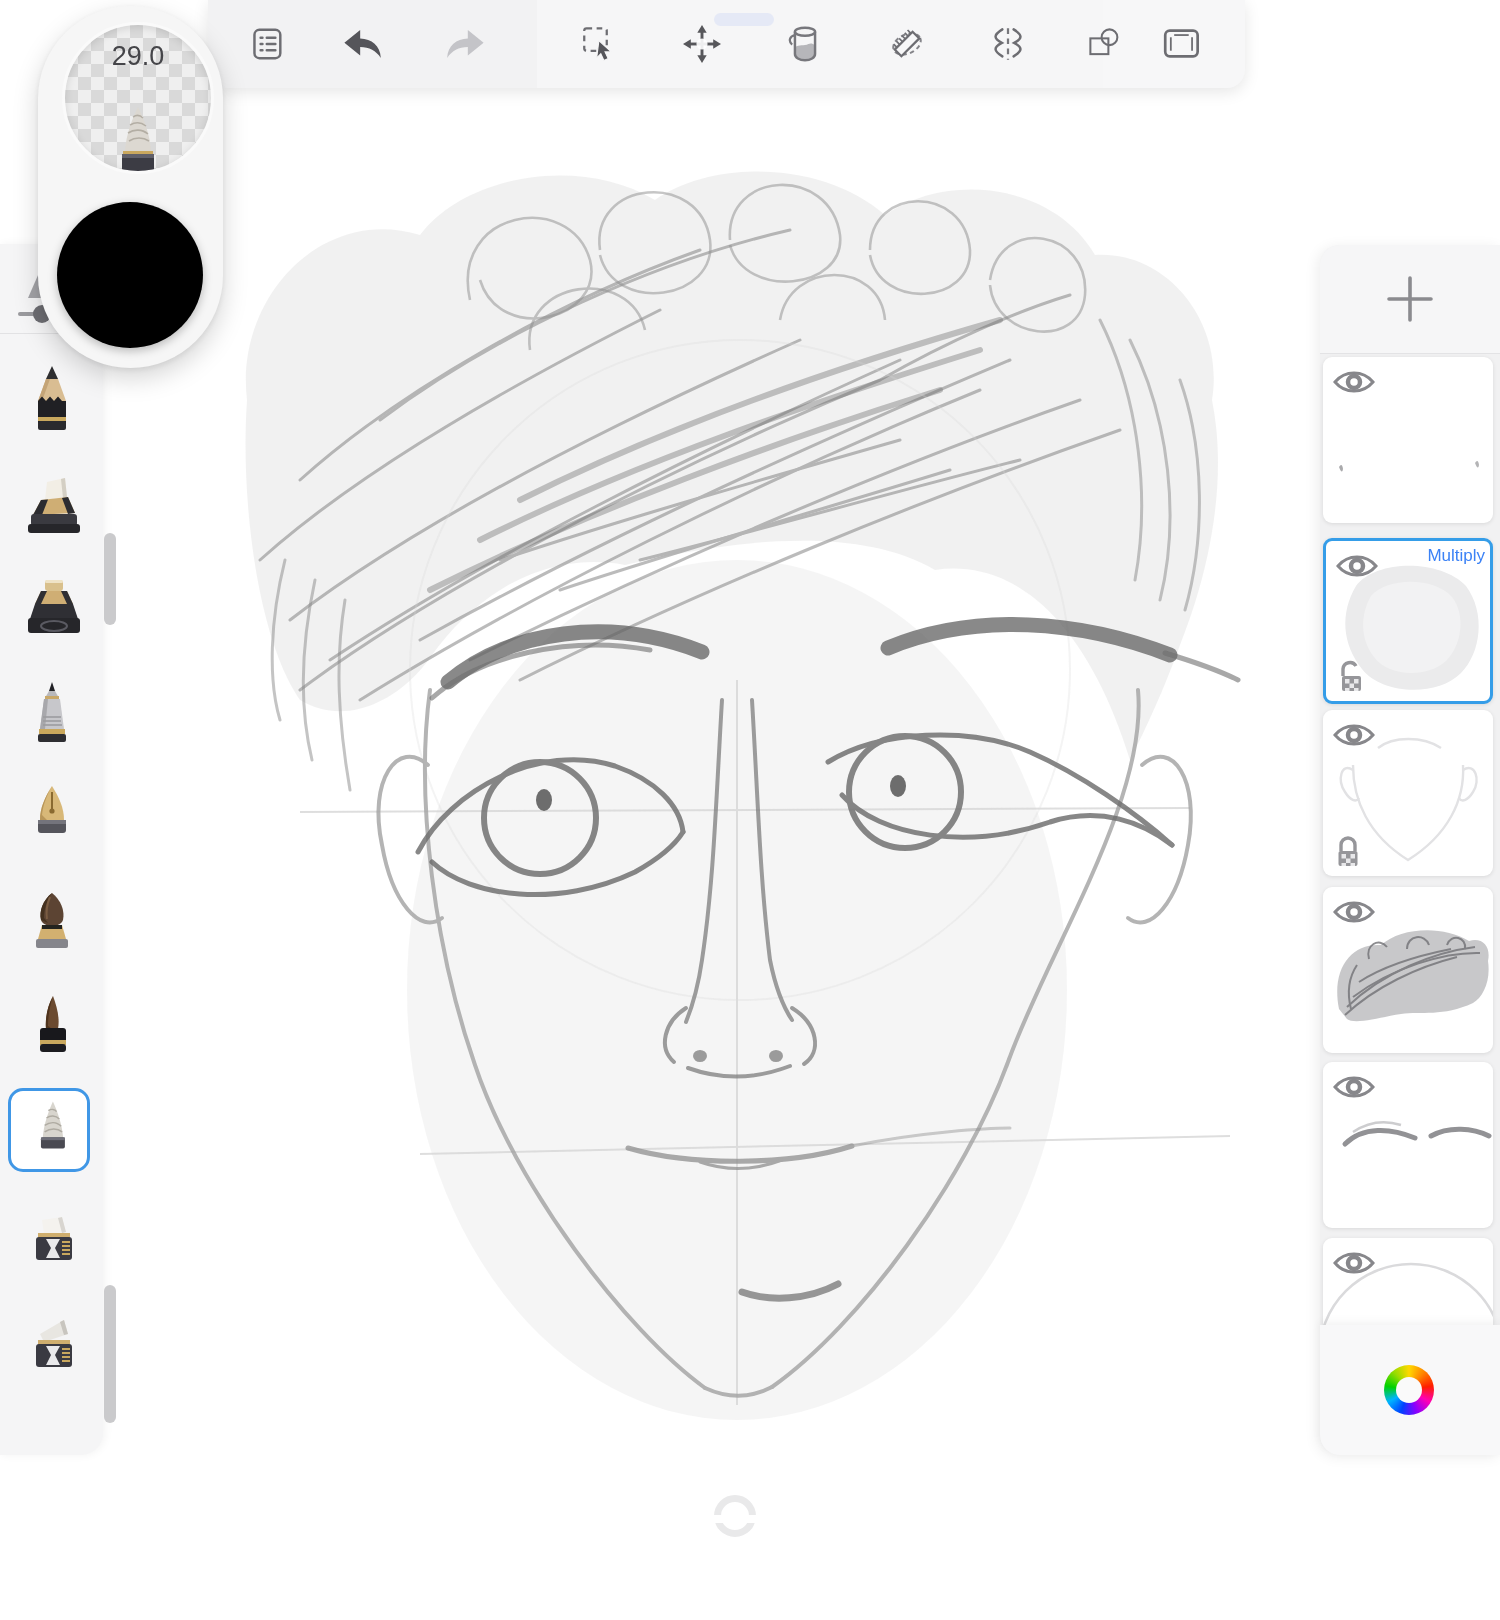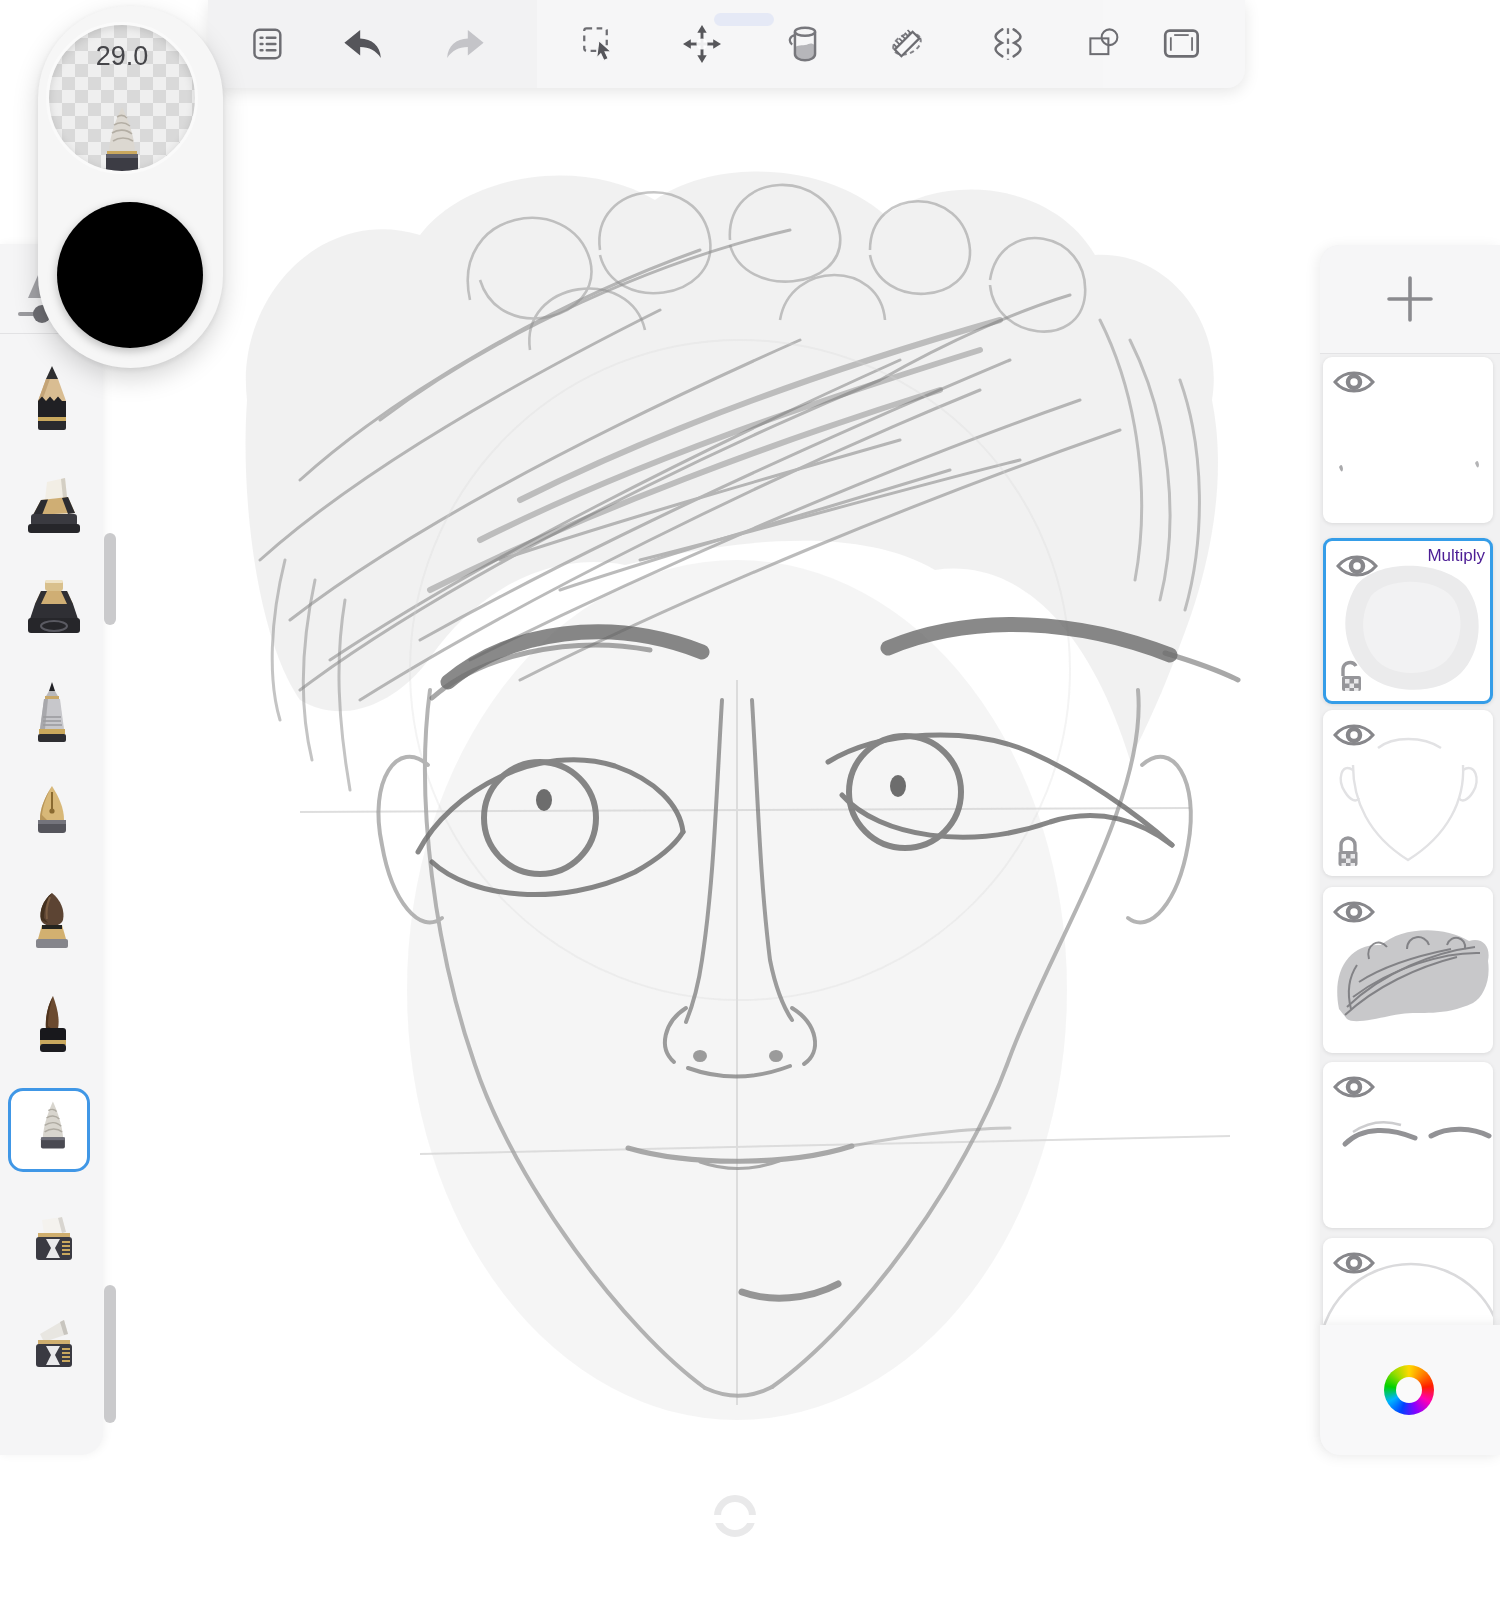--- a/index.html
+++ b/index.html
@@ -17,21 +17,21 @@
   .toolbar{position:absolute;left:208px;top:0;width:1037px;height:88px;z-index:10;
     background:#f2f2f3;border-radius:0 0 18px 18px;
     box-shadow:0 4px 16px rgba(0,0,0,.10);}
   .toolbar .mid-section{position:absolute;left:329px;top:0;width:566px;height:88px;background:#f6f6f7;}
   .toolbar .right-section{position:absolute;left:895px;top:0;width:142px;height:88px;background:#f7f7f8;border-radius:0 0 18px 0;}
   .tbtn{position:absolute;top:22px;width:44px;height:44px;display:flex;align-items:center;justify-content:center;z-index:2;}
   .active-pill{position:absolute;left:506px;top:13px;width:60px;height:13px;border-radius:7px;background:#e2e6f6;opacity:.85;z-index:1;}
   
   .brush-pill{position:absolute;left:38px;top:6px;width:185px;height:362px;z-index:30;
     background:#f6f6f6;border-radius:95px;box-shadow:0 10px 26px rgba(0,0,0,.17),0 2px 6px rgba(0,0,0,.08);}
-  .brush-preview{position:absolute;left:8px;top:16px;width:152px;height:152px;border-radius:50%;
+  .brush-preview{position:absolute;left:24px;top:16px;width:152px;height:152px;border-radius:50%;
     overflow:hidden;border:3px solid #fafafa;box-sizing:border-box;
     box-shadow:inset 0 2px 8px rgba(0,0,0,.12);
     background:conic-gradient(#d9d9d9 0 25%, #efefef 0 50%, #d9d9d9 0 75%, #efefef 0);
     background-size:26px 26px;}
   .brush-size-label{position:absolute;left:0;top:16px;width:100%;text-align:center;
     font-size:27px;color:#454549;}
   .brush-tip-img{position:absolute;left:50%;bottom:-4px;transform:translateX(-50%);}
   .color-swatch{position:absolute;left:19px;top:196px;width:146px;height:146px;border-radius:50%;
     background:#000000;box-shadow:0 3px 10px rgba(0,0,0,.25);}
   .size-slider{position:absolute;left:14px;top:252px;z-index:25;}
@@ -49,21 +49,21 @@
     background:#f1f1f2;border-radius:20px 0 0 20px;box-shadow:-3px 2px 14px rgba(0,0,0,.07);}
   .layers-header{position:absolute;left:0;top:0;width:100%;height:108px;background:#f6f6f7;
     border-radius:20px 0 0 0;border-bottom:1px solid #e3e3e5;}
   .add-layer{position:absolute;left:64px;top:28px;width:52px;height:52px;display:flex;align-items:center;justify-content:center;}
   .layer-card{position:absolute;left:3px;width:170px;height:166px;background:#ffffff;border-radius:9px;
     box-shadow:0 1px 4px rgba(0,0,0,.10);box-sizing:border-box;overflow:hidden;}
   .layer-card.selected{border:3px solid #359de8;}
   .layer-card .thumb{position:absolute;left:0;top:0;}
   .layer-eye{position:absolute;left:9px;top:9px;width:44px;height:32px;}
   .layer-lock{position:absolute;left:10px;bottom:7px;width:30px;height:34px;}
-  .blend-label{position:absolute;top:5px;right:5px;font-size:17px;color:#4c1d95;}
+  .blend-label{position:absolute;top:5px;right:5px;font-size:17px;color:#3b82f6;}
   .panel-bottom{position:absolute;left:0;top:1080px;width:100%;height:130px;background:#f8f8f9;
     border-radius:0 0 0 20px;box-shadow:0 -3px 10px rgba(0,0,0,.05);}
   .color-wheel{position:absolute;left:64px;top:40px;width:50px;height:50px;border-radius:50%;
     background:conic-gradient(#ffd800,#ff8400,#ff1e00,#ff00b4,#8a00ff,#0040ff,#00b4ff,#00d200,#96dc00,#ffd800);
     display:flex;align-items:center;justify-content:center;}
   .color-wheel .hole{width:26px;height:26px;border-radius:50%;background:#fafafa;}
 </style>
 </head>
 <body>
 

